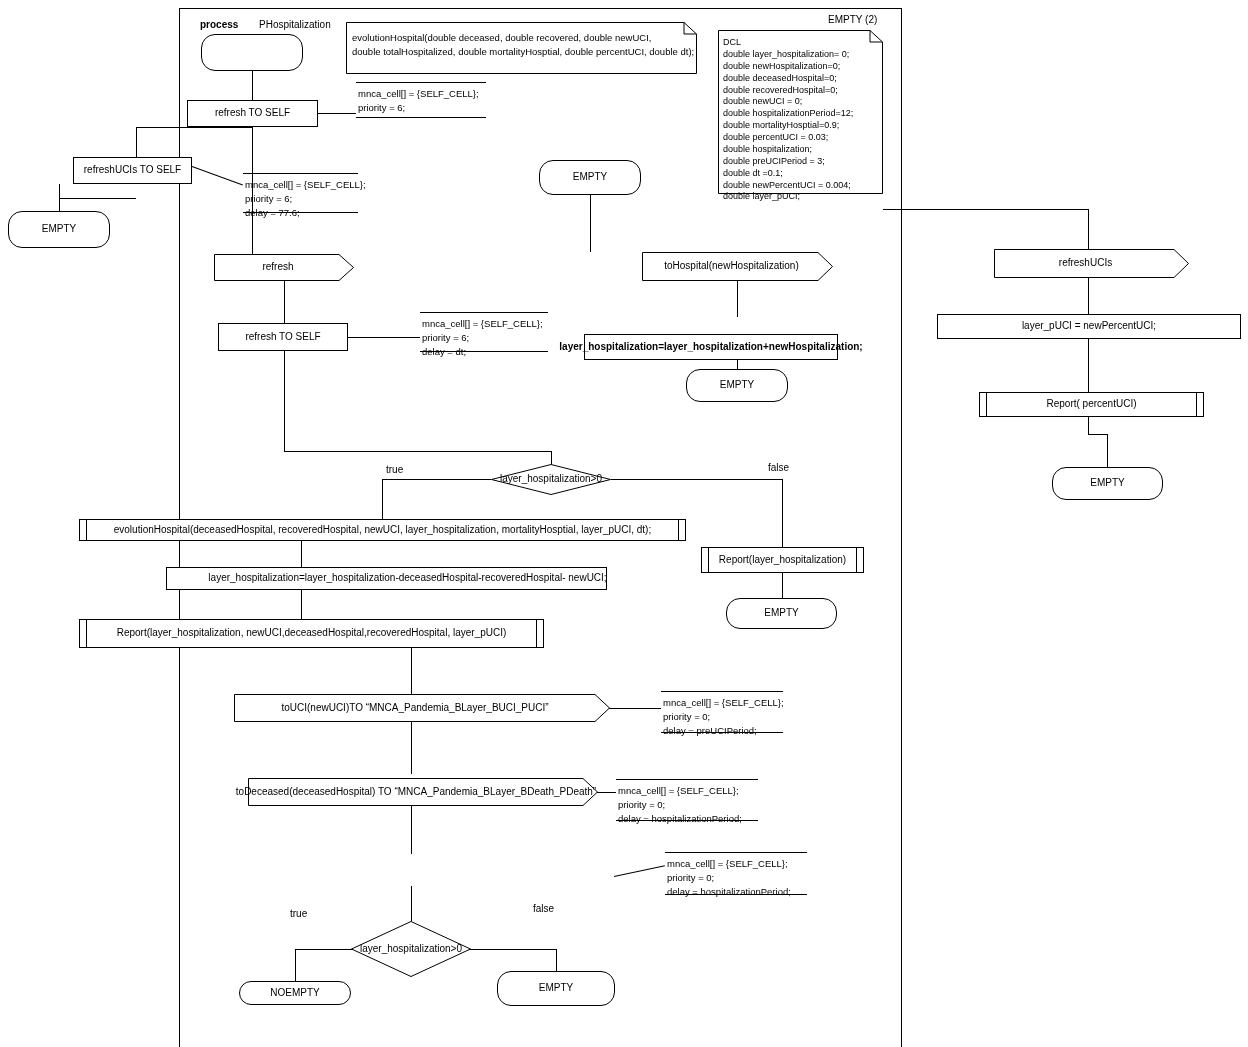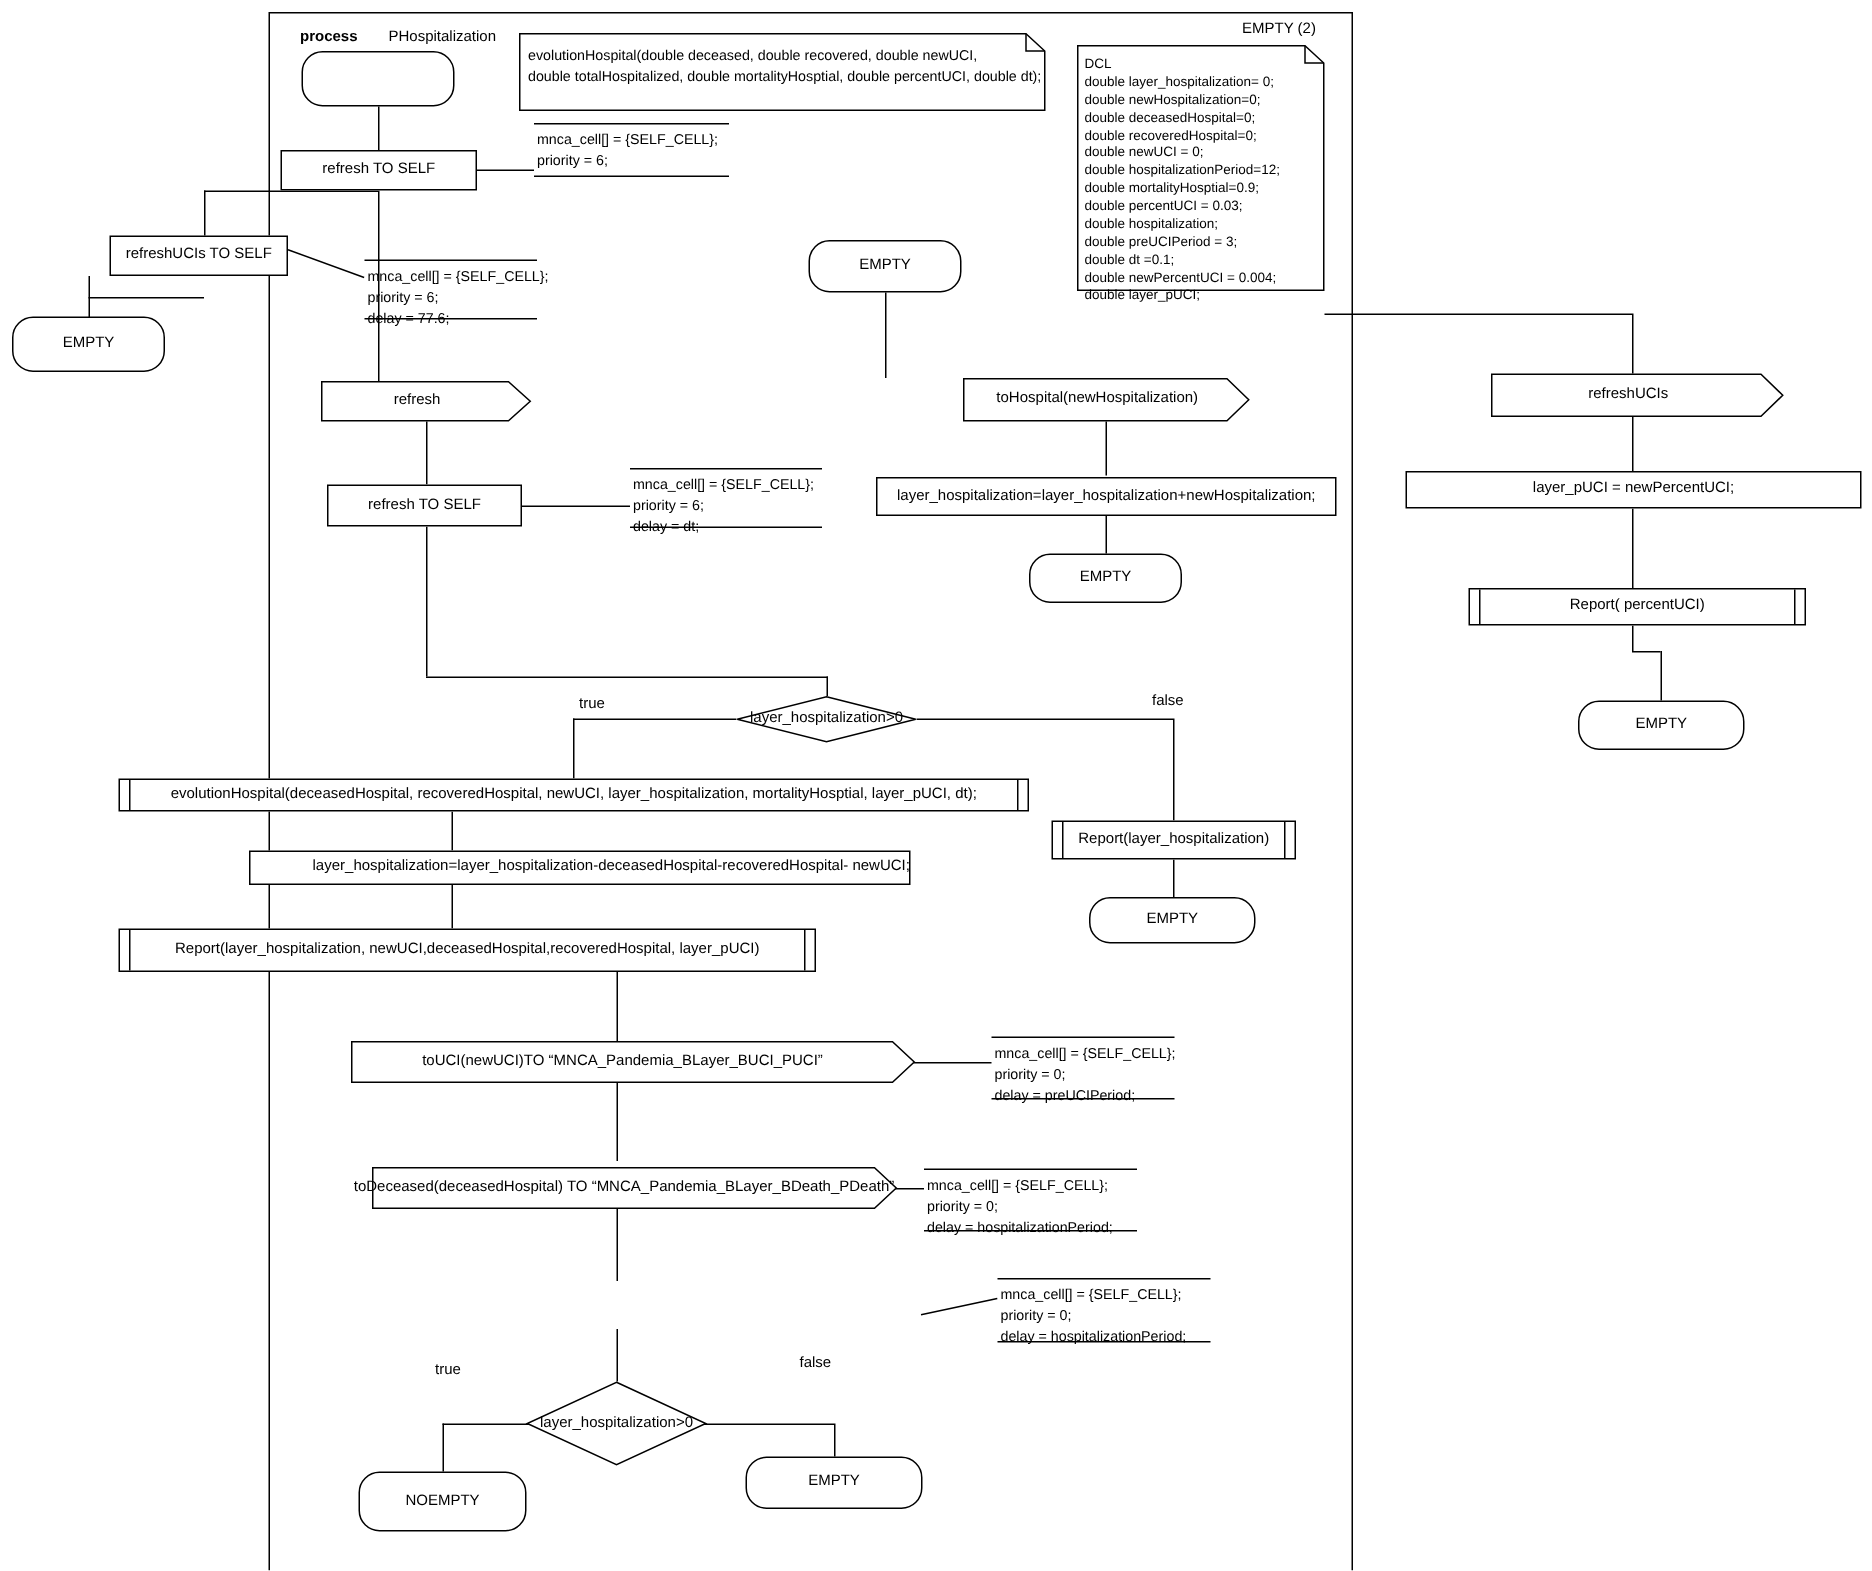--- a/index.html
+++ b/index.html
@@ -208,21 +208,21 @@
 
   <div class="node stadium" style="left:539px; top:160px; width:102px; height:35px;">EMPTY</div>
 
   <div class="shape-wrap" style="left:642px; top:252px; width:191px; height:29px;">
     <svg width="191" height="29" viewBox="0 0 191 29">
       <polygon points="0.5,0.5 176,0.5 190.5,14.5 176,28.5 0.5,28.5" fill="#fff" stroke="#000" stroke-width="1"></polygon>
     </svg>
     <div class="lbl" style="padding-right:12px;">toHospital(newHospitalization)</div>
   </div>
 
-  <div class="node rect" style="left:584px; top:318px; width:307px; height:26px;">layer_hospitalization=layer_hospitalization+newHospitalization;</div>
+  <div class="node rect" style="left:584px; top:334px; width:254px; height:26px;font-weight:bold;">layer_hospitalization=layer_hospitalization+newHospitalization;</div>
 
   <div class="node stadium" style="left:686px; top:369px; width:102px; height:33px;">EMPTY</div>
 
   <div class="shape-wrap" style="left:994px; top:249px; width:195px; height:29px;">
     <svg width="195" height="29" viewBox="0 0 195 29">
       <polygon points="0.5,0.5 180,0.5 194.5,14.5 180,28.5 0.5,28.5" fill="#fff" stroke="#000" stroke-width="1"></polygon>
     </svg>
     <div class="lbl" style="padding-right:12px;">refreshUCIs</div>
   </div>
 
@@ -268,21 +268,21 @@
 
   <div class="shape-wrap" style="left:351px; top:921px; width:120px; height:56px;">
     <svg width="120" height="56" viewBox="0 0 120 56">
       <polygon points="60,0.5 119.5,28 60,55.5 0.5,28" fill="#fff" stroke="#000" stroke-width="1"></polygon>
     </svg>
     <div class="diamond-lbl">layer_hospitalization&gt;0</div>
   </div>
   <div class="free-label" style="left:290px; top:908px;">true</div>
   <div class="free-label" style="left:533px; top:903px;">false</div>
 
-  <div class="node stadium" style="left:239px; top:981px; width:112px; height:40px;text-align:right;">NOEMPTY</div>
+  <div class="node stadium" style="left:239px; top:981px; width:112px; height:24px;text-align:right;">NOEMPTY</div>
 
   <div class="node stadium" style="left:497px; top:971px; width:118px; height:35px;">EMPTY</div>
 
   <div class="shape-wrap" style="left:346px; top:22px; width:351px; height:52px;">
     <svg width="351" height="52" viewBox="0 0 351 52">
       <path d="M0.5 0.5 H338 L350.5 12 V51.5 H0.5 Z" fill="#fff" stroke="#000" stroke-width="1"></path>
       <path d="M338 0.5 V12 H350.5" fill="none" stroke="#000" stroke-width="1"></path>
     </svg>
     <div class="note" style="left:4px; top:7px; white-space:pre;">evolutionHospital(double deceased, double recovered, double newUCI,
 double totalHospitalized, double mortalityHosptial, double percentUCI, double dt);</div>

